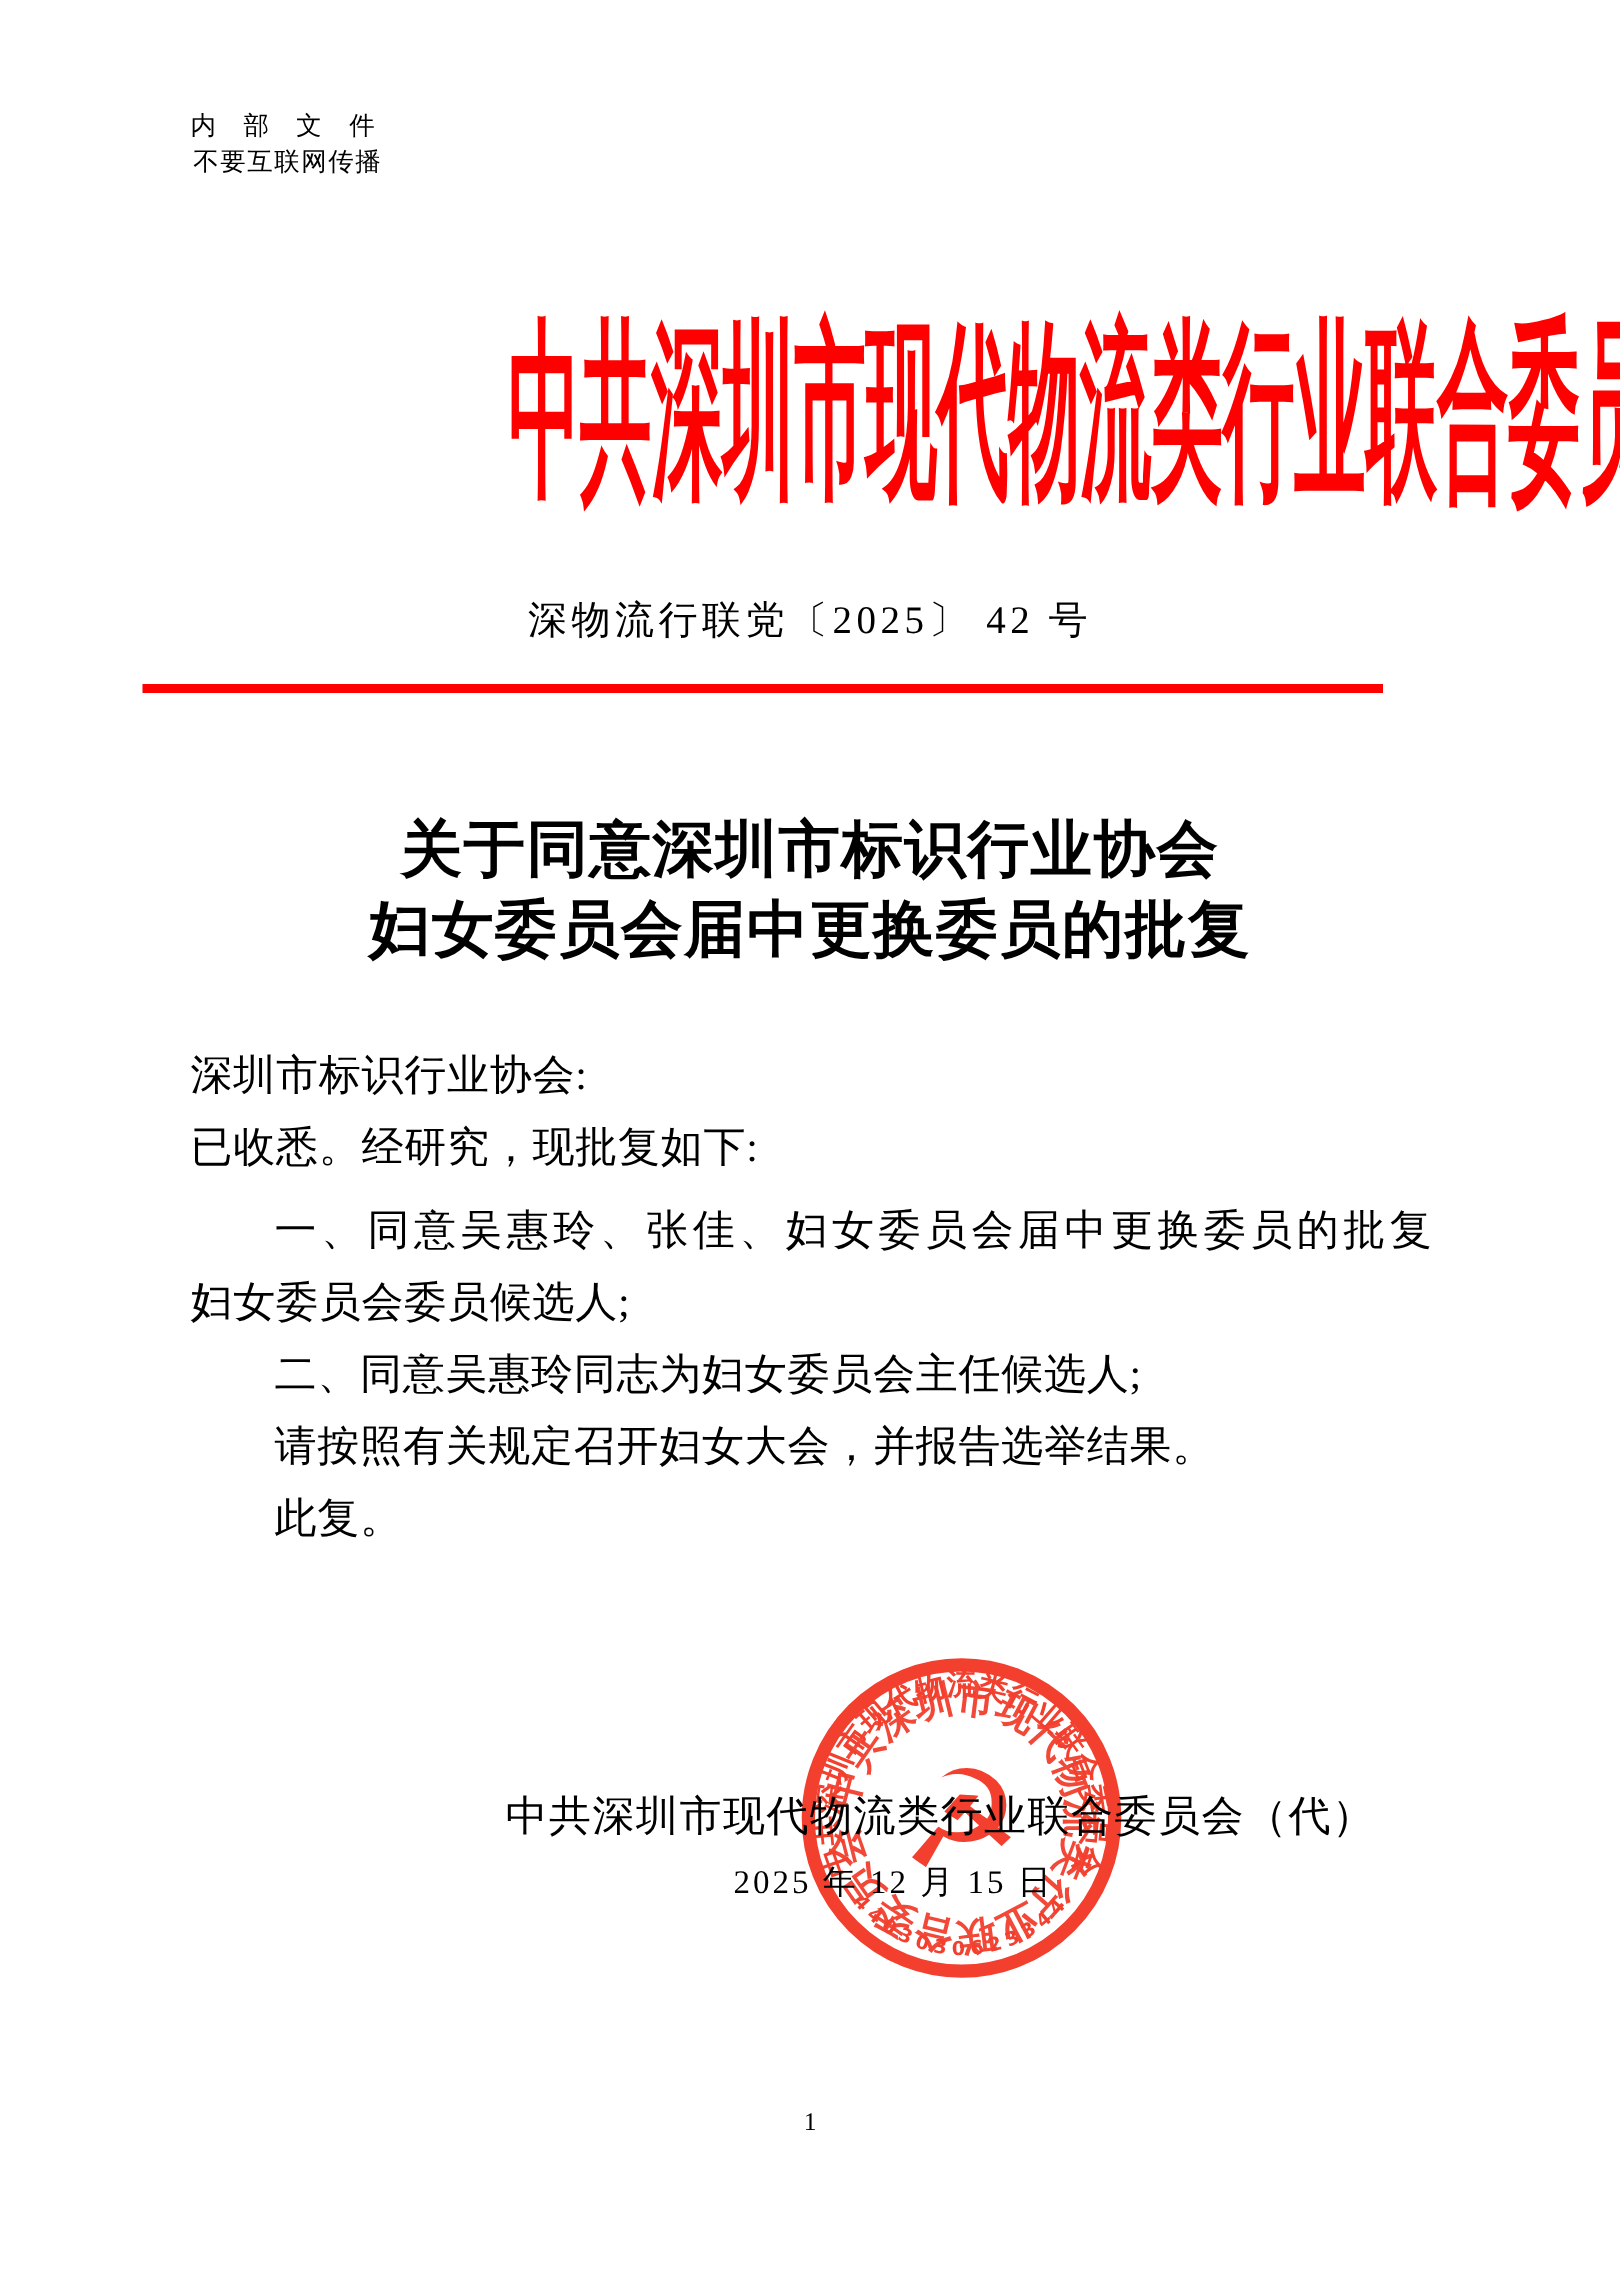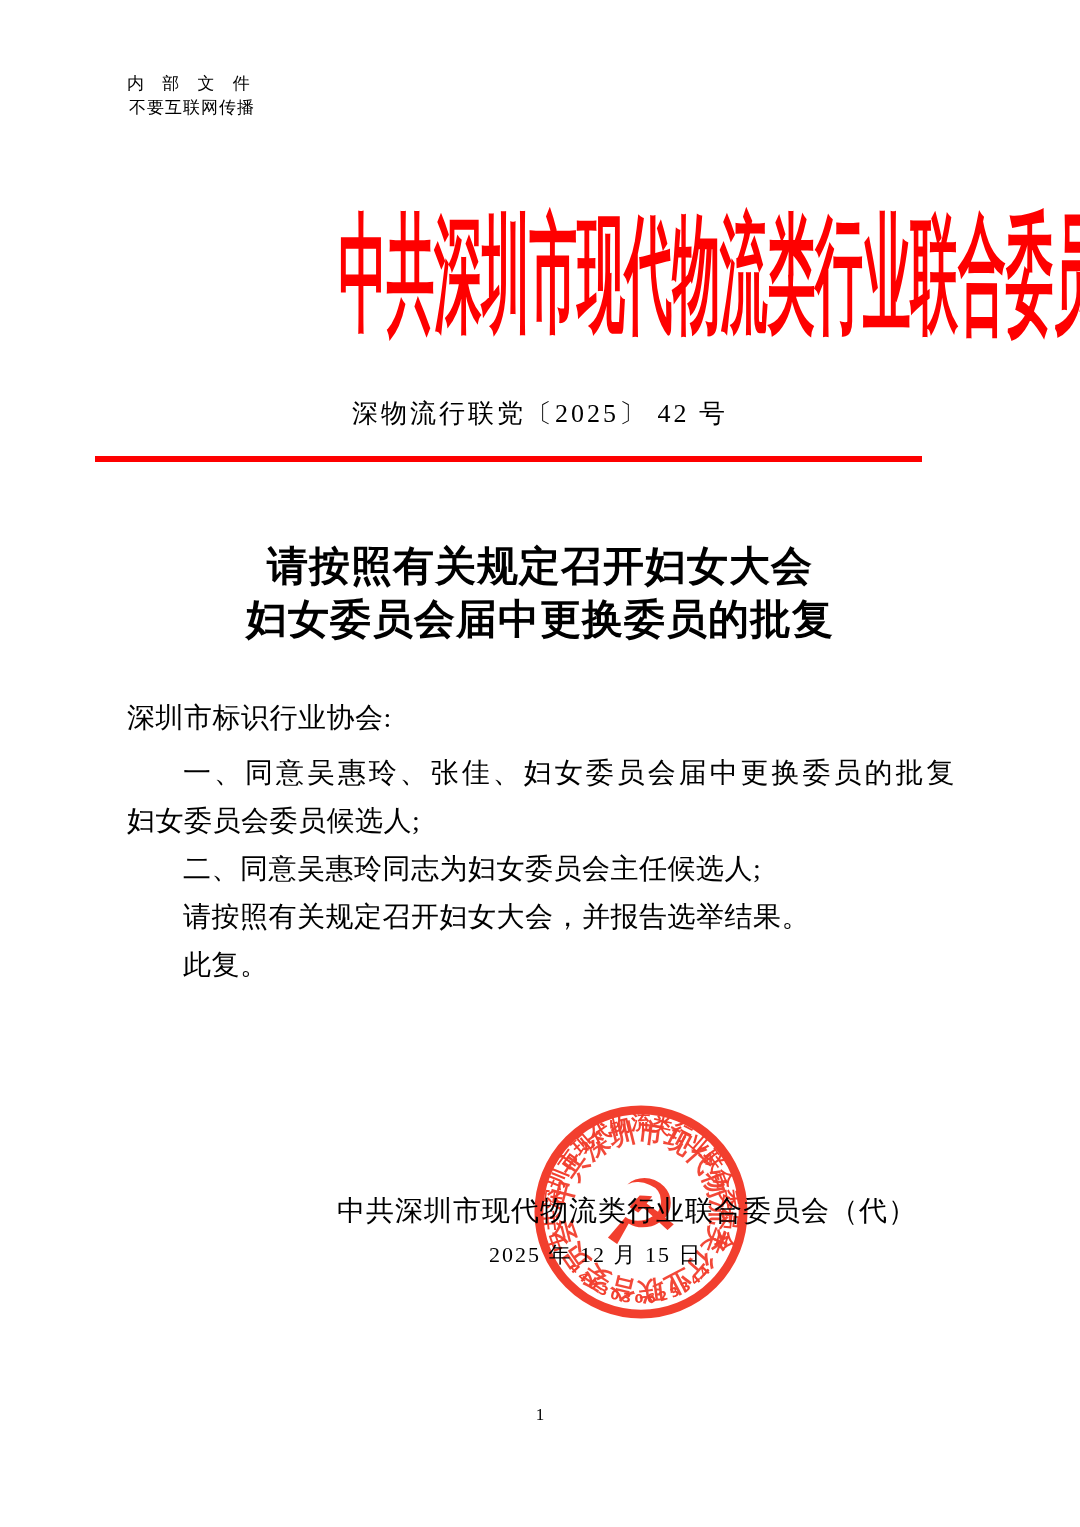--- a/index.html
+++ b/index.html
@@ -77,26 +77,27 @@
     <div class="c2">不要互联网传播</div>
   </div>
 
   <div class="red-title">中共深圳市现代物流类行业联合委员会文件</div>
 
   <div class="doc-number">深物流行联党〔2025〕 42 号</div>
 
   <div class="red-rule"></div>
 
   <div class="doc-title">
-    <div>请按照有关规定召开妇女大会</div>
+    <div>关于同意深圳市标识行业协会</div>
     <div>妇女委员会届中更换委员的批复</div>
   </div>
 
   <div class="body-text">
       <p class="bline">深圳市标识行业协会:</p>
+      <p class="bline">已收悉。经研究，现批复如下:</p>
       <p class="bline indent fill gap">一、同意吴惠玲、张佳、妇女委员会届中更换委员的批复</p>
       <p class="bline">妇女委员会委员候选人;</p>
       <p class="bline indent">二、同意吴惠玲同志为妇女委员会主任候选人;</p>
       <p class="bline indent">请按照有关规定召开妇女大会，并报告选举结果。</p>
       <p class="bline indent">此复。</p>
     </div>
 
   <div class="sig-org">中共深圳市现代物流类行业联合委员会（代）</div>
   <div class="sig-date">2025 年 12 月 15 日</div>
 

